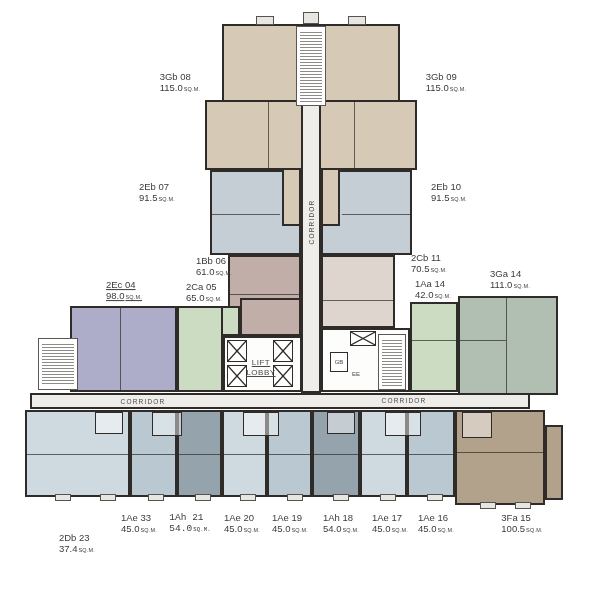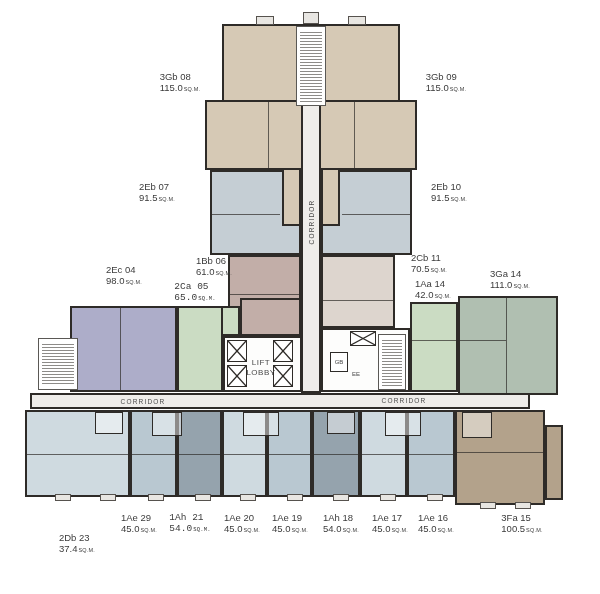--- a/index.html
+++ b/index.html
@@ -161,42 +161,42 @@
         <div class="u-area"><span class="num">91.5</span><span class="sqm">SQ.M.</span></div>
       </div>
       <div class="unit-label" style="left: 214px; top: 267px; color: rgb(59, 59, 59);">
         <div class="u-code">1Bb 06</div>
         <div class="u-area"><span class="num">61.0</span><span class="sqm">SQ.M.</span></div>
       </div>
       <div class="unit-label" style="left: 429px; top: 264px; color: rgb(59, 59, 59);">
         <div class="u-code">2Cb 11</div>
         <div class="u-area"><span class="num">70.5</span><span class="sqm">SQ.M.</span></div>
       </div>
-      <div class="unit-label" style="left: 124px; top: 276px; color: rgb(59, 59, 59);">
+      <div class="unit-label" style="left: 124px; top: 291px; color: rgb(59, 59, 59); text-decoration: underline;">
         <div class="u-code">2Ec 04</div>
         <div class="u-area"><span class="num">98.0</span><span class="sqm">SQ.M.</span></div>
       </div>
-      <div class="unit-label" style="left: 195px; top: 293px; color: rgb(59, 59, 59); font-family: Liberation Mono, monospace;">
+      <div class="unit-label" style="left: 204px; top: 293px; color: rgb(59, 59, 59);">
         <div class="u-code">2Ca 05</div>
         <div class="u-area"><span class="num">65.0</span><span class="sqm">SQ.M.</span></div>
       </div>
       <div class="unit-label" style="left: 433px; top: 290px; color: rgb(59, 59, 59);">
         <div class="u-code">1Aa 14</div>
         <div class="u-area"><span class="num">42.0</span><span class="sqm">SQ.M.</span></div>
       </div>
       <div class="unit-label" style="left: 510px; top: 280px; color: rgb(59, 59, 59);">
         <div class="u-code">3Ga 14</div>
         <div class="u-area"><span class="num">111.0</span><span class="sqm">SQ.M.</span></div>
       </div>
       <div class="unit-label" style="left: 77px; top: 544px; color: rgb(59, 59, 59);">
         <div class="u-code">2Db 23</div>
         <div class="u-area"><span class="num">37.4</span><span class="sqm">SQ.M.</span></div>
       </div>
       <div class="unit-label" style="left: 139px; top: 524px; color: rgb(59, 59, 59);">
-        <div class="u-code">1Ae 29</div>
+        <div class="u-code">1Ae 33</div>
         <div class="u-area"><span class="num">45.0</span><span class="sqm">SQ.M.</span></div>
       </div>
       <div class="unit-label" style="left: 190px; top: 524px; color: rgb(59, 59, 59); font-family: Liberation Mono, monospace;">
         <div class="u-code">1Ah 21</div>
         <div class="u-area"><span class="num">54.0</span><span class="sqm">SQ.M.</span></div>
       </div>
       <div class="unit-label" style="left: 242px; top: 524px; color: rgb(59, 59, 59);">
         <div class="u-code">1Ae 20</div>
         <div class="u-area"><span class="num">45.0</span><span class="sqm">SQ.M.</span></div>
       </div>
@@ -219,21 +219,21 @@
       <div class="unit-label" style="left: 522px; top: 524px; color: rgb(59, 59, 59);">
         <div class="u-code">3Fa 15</div>
         <div class="u-area"><span class="num">100.5</span><span class="sqm">SQ.M.</span></div>
       </div>
     </div>
 
   <div class="corridor-label" style="left:143px;top:401px;">CORRIDOR</div>
   <div class="corridor-label" style="left:404px;top:400px;">CORRIDOR</div>
   <div class="corridor-label vertical" style="left:311px;top:222px;">CORRIDOR</div>
 
-  <div class="lobby-label" style="left:261px;top:368px;">
+  <div class="lobby-label" style="left:261px;top:368px;text-decoration:underline;">
     <div>LIFT</div>
     <div>LOBBY</div>
   </div>
 
   <div class="gb-box">GB</div>
   <div class="ee-label">EE</div>
 
 </div>
 
 </body></html>

